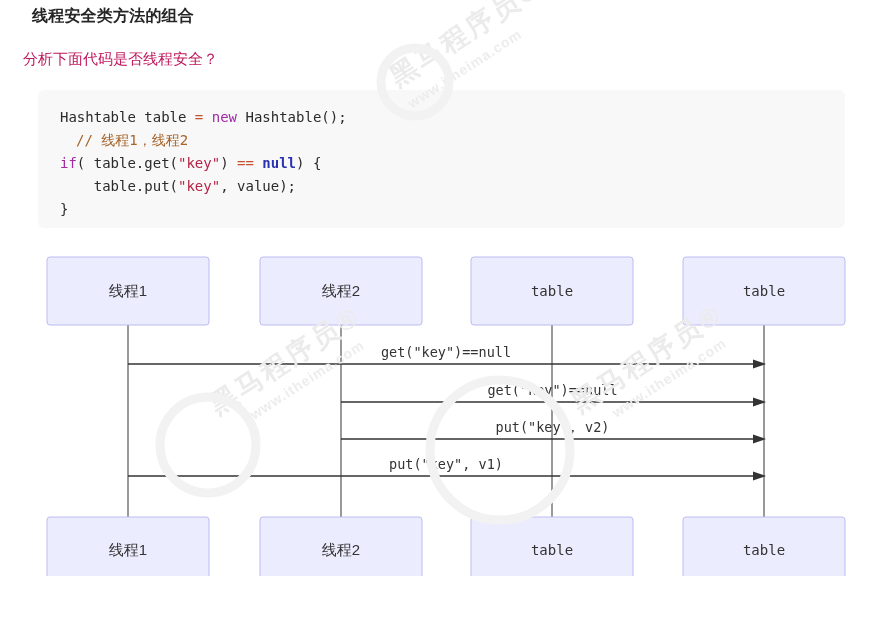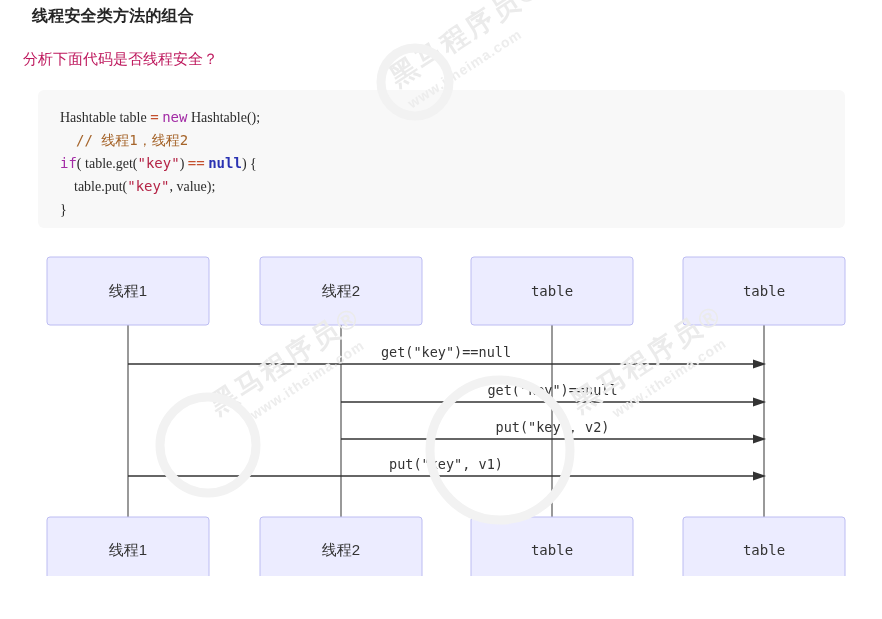--- a/index.html
+++ b/index.html
@@ -7,21 +7,21 @@
   .stage{position:relative;width:882px;height:619px;background:#fff;}
 
   .page-title{position:absolute;left:32px;top:6px;margin:0;font-size:16px;font-weight:700;color:#252525;letter-spacing:.2px;}
   .question{position:absolute;left:15px;top:42px;margin:8px;font-size:15px;color:#be185d;}
 
   .code-block{position:absolute;left:38px;top:90px;width:807px;height:138px;box-sizing:border-box;
     background:#f8f8f8;border-radius:6px;margin:0;padding:16px 12px 0 22px;
     font-family:"DejaVu Sans Mono","Liberation Mono",monospace;font-size:14px;line-height:23px;
     color:var(--c-plain);white-space:pre;z-index:2;}
   .code-line{height:23px;}
-  .tok-plain{color:var(--c-plain);font-family:Liberation Serif, serif;}
+  .tok-plain{color:var(--c-plain);}
   .tok-keyword{color:var(--c-keyword);}
   .tok-operator{color:var(--c-operator);}
   .tok-string{color:var(--c-string);}
   .tok-literal{color:var(--c-literal);font-weight:bold;}
   .tok-comment{color:var(--c-comment);margin-left:16px;}
 
   .diagram{position:absolute;left:0;top:250px;z-index:2;}
   .actor-box{fill:var(--c-box-fill);stroke:var(--c-box-border);stroke-width:1;}
   .actor-cjk{font-family:"Liberation Sans","DejaVu Sans",sans-serif;font-size:15px;fill:#333333;}
   .actor-mono{font-family:"DejaVu Sans Mono","Liberation Mono",monospace;font-size:14px;fill:#333333;}

